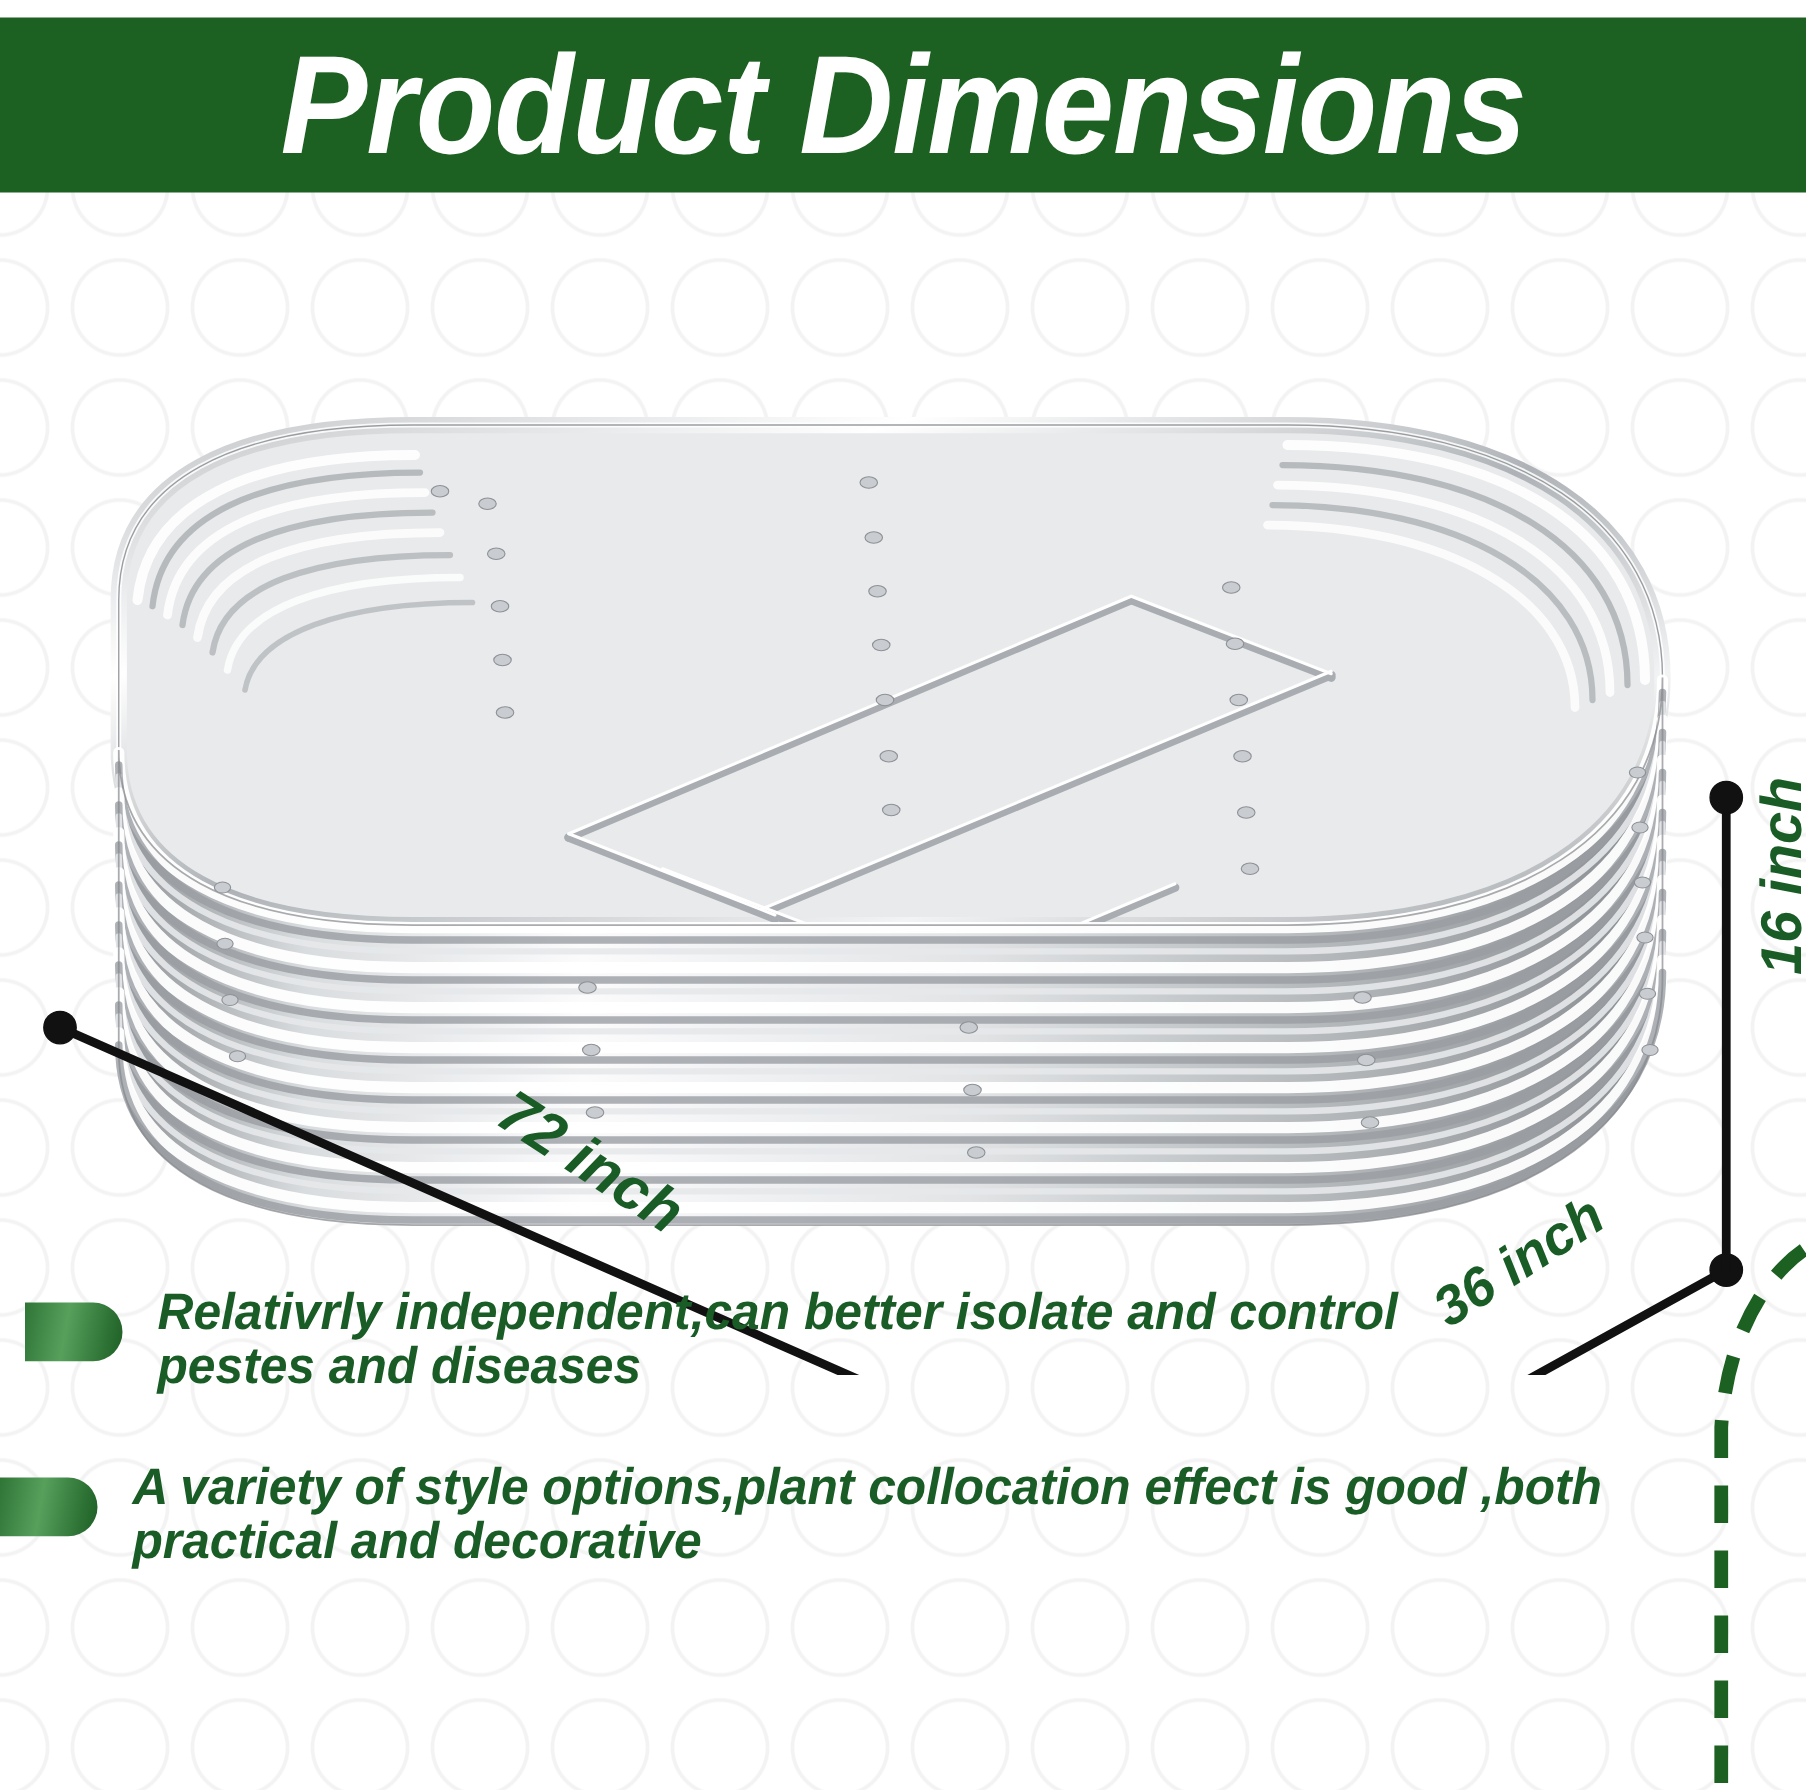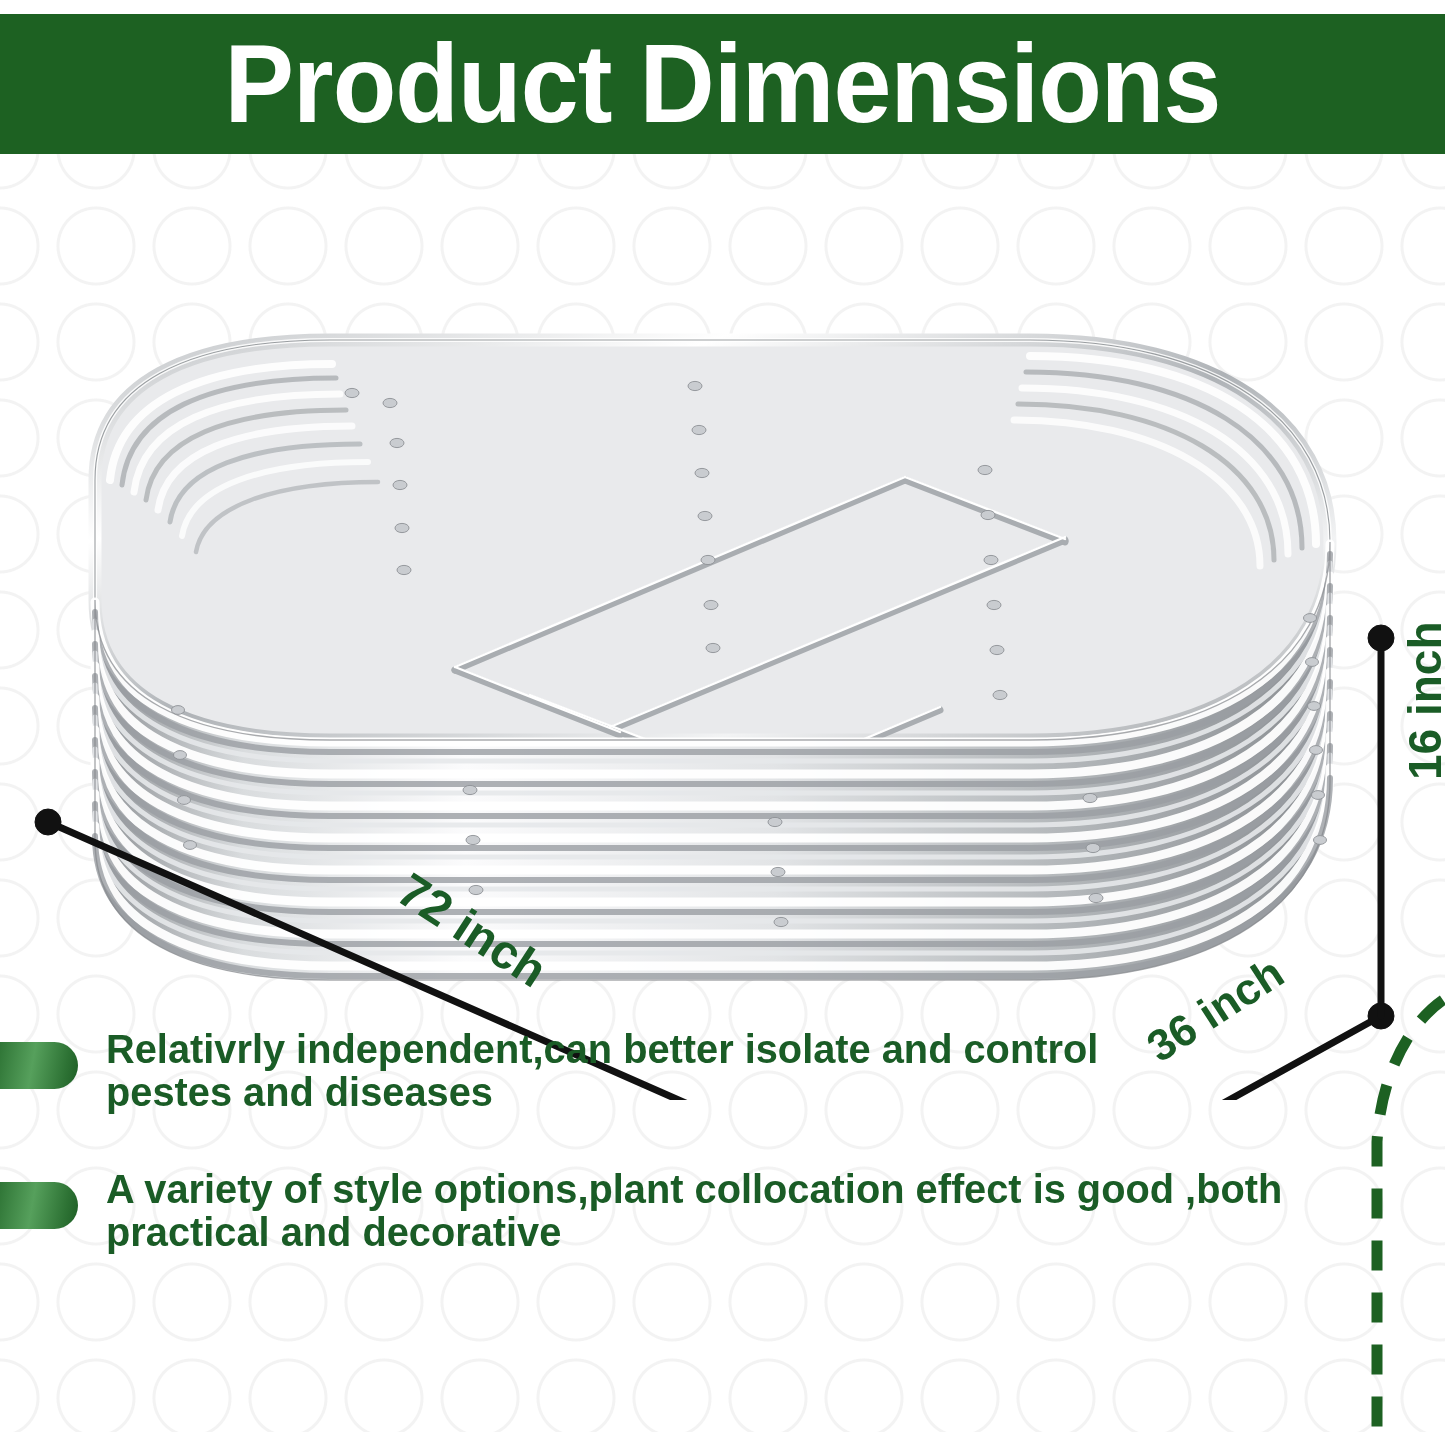--- a/index.html
+++ b/index.html
@@ -9,20 +9,21 @@
   }
   body {
     font-family: "Liberation Sans", sans-serif;
   }
   #page {
     position: relative;
     width: 1445px;
     height: 1432px;
     background: #ffffff;
     overflow: hidden;
+    font-style: italic;
   }
 
   
   #bg-pattern {
     position: absolute;
     left: 0; top: 150px;
     width: 1445px; height: 1282px;
     background-image:
       radial-gradient(circle at 0 0,   rgba(0,0,0,0) 36px, #f1f1f1 37px, #f1f1f1 39px, rgba(0,0,0,0) 40px),
       radial-gradient(circle at 100% 0, rgba(0,0,0,0) 36px, #f1f1f1 37px, #f1f1f1 39px, rgba(0,0,0,0) 40px),
@@ -98,21 +99,21 @@
     position: absolute;
     left: 0; top: 1020px;
     width: 1445px;
   }
   .feature-row {
     position: relative;
     display: flex;
     align-items: flex-start;
   }
   #feature-row-0 { height: 160px; }
-  #feature-row-1 { height: 140px; }
+  #feature-row-1 { height: 140px; padding-left: 20px; }
   #feature-row-2 { height: 140px; }
 
   .feature-bullet {
     flex: 0 0 auto;
     width: 78px;
     height: 47px;
     margin-top: 22px;
     margin-left: 0px;
     border-top-right-radius: 26px;
     border-bottom-right-radius: 26px;

